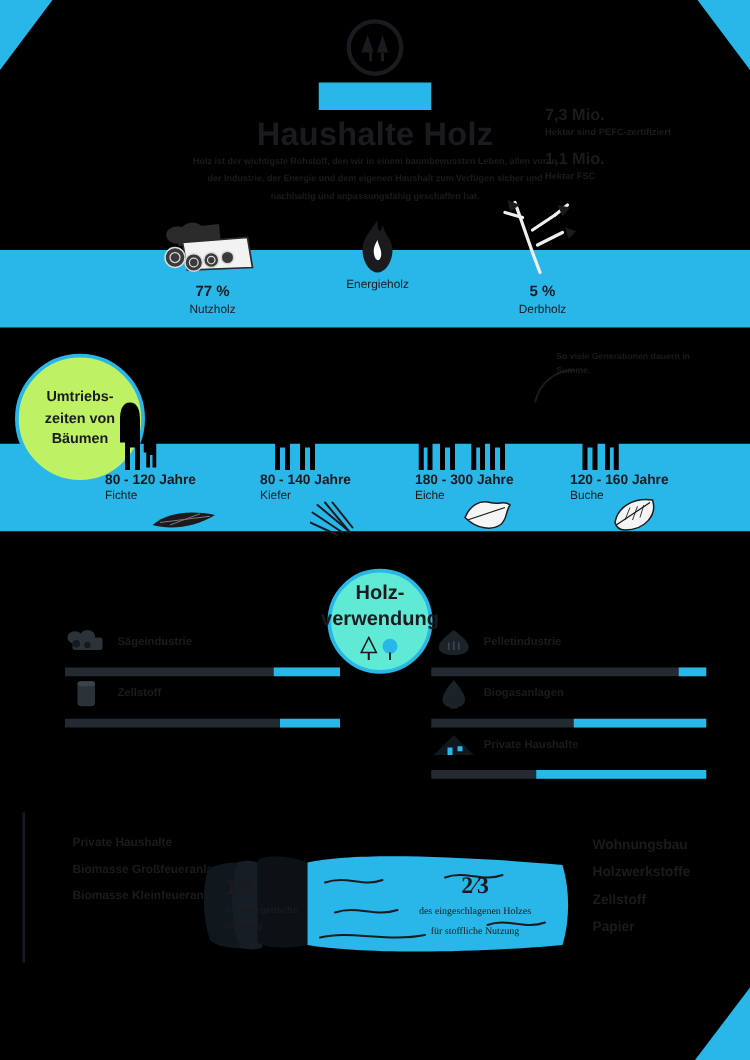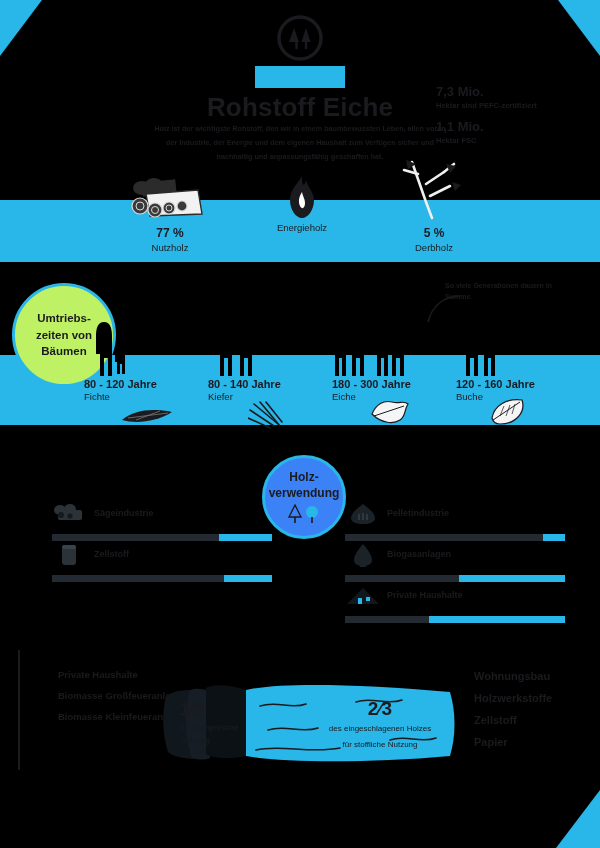--- a/index.html
+++ b/index.html
@@ -53,23 +53,23 @@
   .rot .yr { font-size: 11px; font-weight: 700; color: #1b1b1f; white-space: nowrap; }
   .rot .sp { font-size: 9.5px; color: #1b1b1f; margin-top: 1px; }
   .rot-0 { left: 84px; top: 378px; }
   .rot-1 { left: 208px; top: 378px; }
   .rot-2 { left: 332px; top: 378px; }
   .rot-3 { left: 456px; top: 378px; }
 
   
   .hub {
     position: absolute; left: 262px; top: 455px; width: 84px; height: 84px;
-    border-radius: 50%; background: #3b82f6; border: 3px solid #29b6e8;
+    border-radius: 50%; background: #5eead4; border: 3px solid #29b6e8;
     display: flex; flex-direction: column; align-items: center; justify-content: center;
-    color: #1b1b1f; font-size: 12px; font-weight: 700; line-height: 1.3; text-align: center;
+    color: #1b1b1f; font-size: 16px; font-weight: 700; line-height: 1.3; text-align: center;
   }
 
   
   .ucol { position: absolute; width: 220px; }
   .ucol-left { left: 52px; top: 508px; }
   .ucol-right { left: 345px; top: 508px; }
   .urow { position: relative; height: 41px; }
   .urow .lab {
     position: absolute; left: 42px; top: 0; font-size: 9px; font-weight: 700; color: #1b1b1f;
     white-space: nowrap;
@@ -81,21 +81,21 @@
   
   .splitline { position: absolute; left: 18px; top: 650px; width: 2px; height: 120px; background: #1b1b1f; }
   .lcol { position: absolute; left: 58px; top: 668px; width: 130px; }
   .lcol div { font-size: 9.5px; font-weight: 700; color: #1b1b1f; line-height: 1.45; margin-bottom: 7px; }
   .rcol { position: absolute; left: 474px; top: 670px; width: 120px; }
   .rcol div { font-size: 11px; font-weight: 700; color: #1b1b1f; margin-bottom: 10px; }
   .log { position: absolute; left: 160px; top: 682px; width: 300px; height: 80px; }
   .frac-third { position: absolute; left: 180px; top: 700px; width: 70px; color: #1b1b1f; }
   .frac-third .f { font-size: 17px; font-weight: 700; }
   .frac-third .t { font-size: 7.5px; font-weight: 700; line-height: 1.5; margin-top: 2px; }
-  .frac-two { position: absolute; left: 300px; top: 698px; width: 160px; color: #1b1b1f; text-align: center; }
+  .frac-two { position: absolute; left: 300px; top: 698px; width: 160px; color: #1b1b1f; text-align: center; font-family: Liberation Serif, serif; }
   .frac-two .f { font-size: 19px; font-weight: 700; }
   .frac-two .t { font-size: 8px; line-height: 1.7; margin-top: 2px; }
 
   
   .footer { position: absolute; left: 0; top: 780px; width: 600px; height: 68px; }
 </style>
 </head>
 <body>
 
 <div class="page">
@@ -108,21 +108,21 @@
 
   <svg class="logo-mark" viewBox="0 0 48 48">
     <circle cx="24" cy="24" r="21" fill="none" stroke="#1b1b1f" stroke-width="3.4"></circle>
     <path d="M18 14 L13 28 L23 28 Z" fill="#1b1b1f"></path>
     <rect x="19.3" y="28" width="2.4" height="7" fill="#1b1b1f"></rect>
     <path d="M30 14 L25.5 28 L34.5 28 Z" fill="#1b1b1f"></path>
     <rect x="28.8" y="28" width="2.4" height="7" fill="#1b1b1f"></rect>
   </svg>
 
   <div class="banner"></div>
-  <div class="title">Rohstoff Eiche</div>
+  <div class="title">Haushalte Holz</div>
   <div class="subtitle">Holz ist der wichtigste Rohstoff, den wir in einem baumbewussten Leben, allen voran der Industrie, der Energie und dem eigenen Haushalt zum Verfügen sicher und nachhaltig und anpassungsfähig geschaffen hat.</div>
 
   <div class="cert">
     <div class="big">7,3 Mio.</div>
     <div class="small">Hektar sind PEFC-zertifiziert</div>
     <div class="big">1,1 Mio.</div>
     <div class="small">Hektar FSC</div>
   </div>
 
   <div class="band1"></div>

